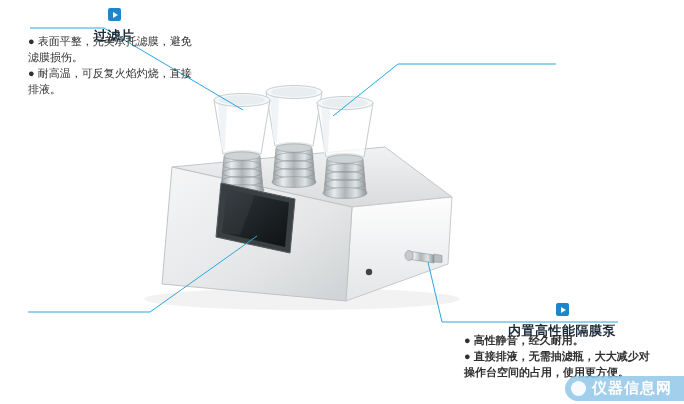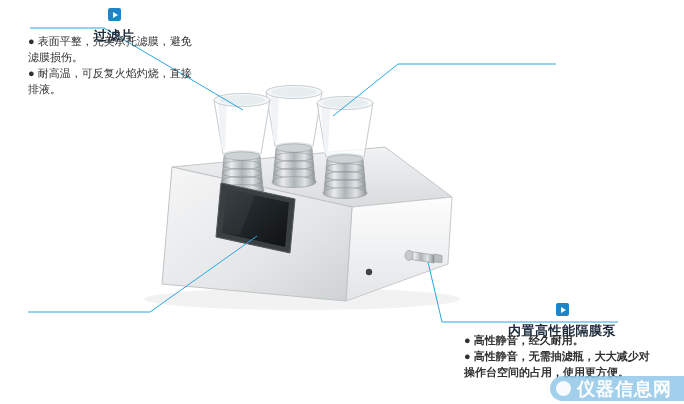--- a/index.html
+++ b/index.html
@@ -55,21 +55,21 @@
 
   .watermark {
     position: absolute; right: 0; bottom: 3px;
     height: 25px;
     display: flex; align-items: center; gap: 6px;
     padding: 0 12px 0 6px;
     background: var(--watermark-bg, #8ac4e8);
     opacity: 0.8;
     border-radius: 13px 0 0 13px;
     color: var(--watermark-text, #ffffff);
-    font-size: 18px; font-weight: bold;
+    font-size: 15px; font-weight: bold;
     letter-spacing: 1px;
   }
   .wm-logo {
     width: 15px; height: 15px; border-radius: 50%;
     background: #ffffff; opacity: 0.92;
     flex: 0 0 auto;
   }
 </style>
 </head>
 <body>
@@ -156,21 +156,21 @@
 
 
 
   <div class="callout c4">
     <div class="title-row">
       <span class="blue-icon"></span>
       <span class="callout-title">内置高性能隔膜泵</span>
     </div>
     <div class="points">
       <p>● 高性静音，经久耐用。</p>
-      <p>● 高性静音，无需抽滤瓶，大大减少对操作台空间的占用，使用更方便。</p>
+      <p>● 直接排液，无需抽滤瓶，大大减少对操作台空间的占用，使用更方便。</p>
     </div>
   </div>
 
   <div class="watermark">
     <span class="wm-logo"></span>
     <span>仪器信息网</span>
   </div>
 
 </div>
 

